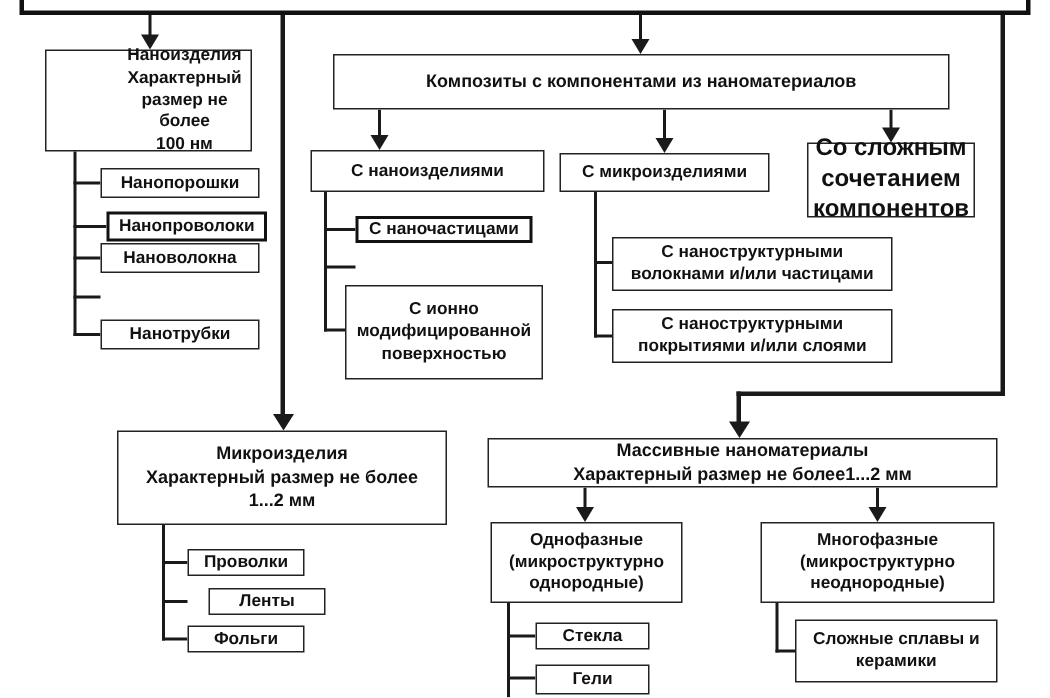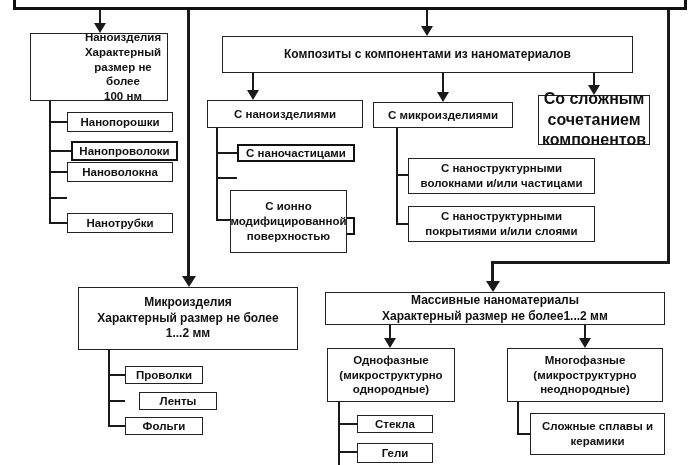--- a/index.html
+++ b/index.html
@@ -106,21 +106,21 @@
   <div class="node" style="left:67px;top:213px;width:106px;height:20px;">Нанотрубки</div>
 
   <div class="node fs12" style="left:222px;top:36px;width:411px;height:37px;">Композиты с компонентами из наноматериалов</div>
 
   <div class="node" style="left:207px;top:100px;width:156px;height:28px;">С наноизделиями</div>
 
   <div class="node thick" style="left:237px;top:144px;width:118px;height:18px;">С наночастицами</div>
 
   <div class="node thick" style="left:237px;top:169px;width:118px;height:18px;margin-top:48px;">С нановолокнами</div>
 
-  <div class="node" style="left:230px;top:190px;width:117px;height:63px;">С ионно
+  <div class="node" style="left:230px;top:190px;width:132px;height:63px;">С ионно
 модифицированной
 поверхностью</div>
 
   <div class="node" style="left:373px;top:102px;width:140px;height:26px;">С микроизделиями</div>
 
   <div class="node" style="left:408px;top:158px;width:187px;height:36px;">С наноструктурными
 волокнами и/или частицами</div>
 
   <div class="node" style="left:408px;top:206px;width:187px;height:36px;">С наноструктурными
 покрытиями и/или слоями</div>

